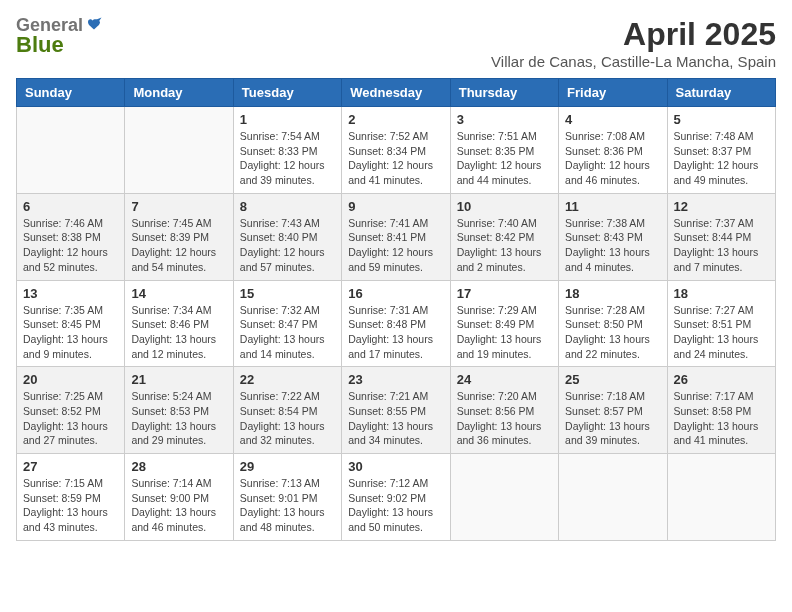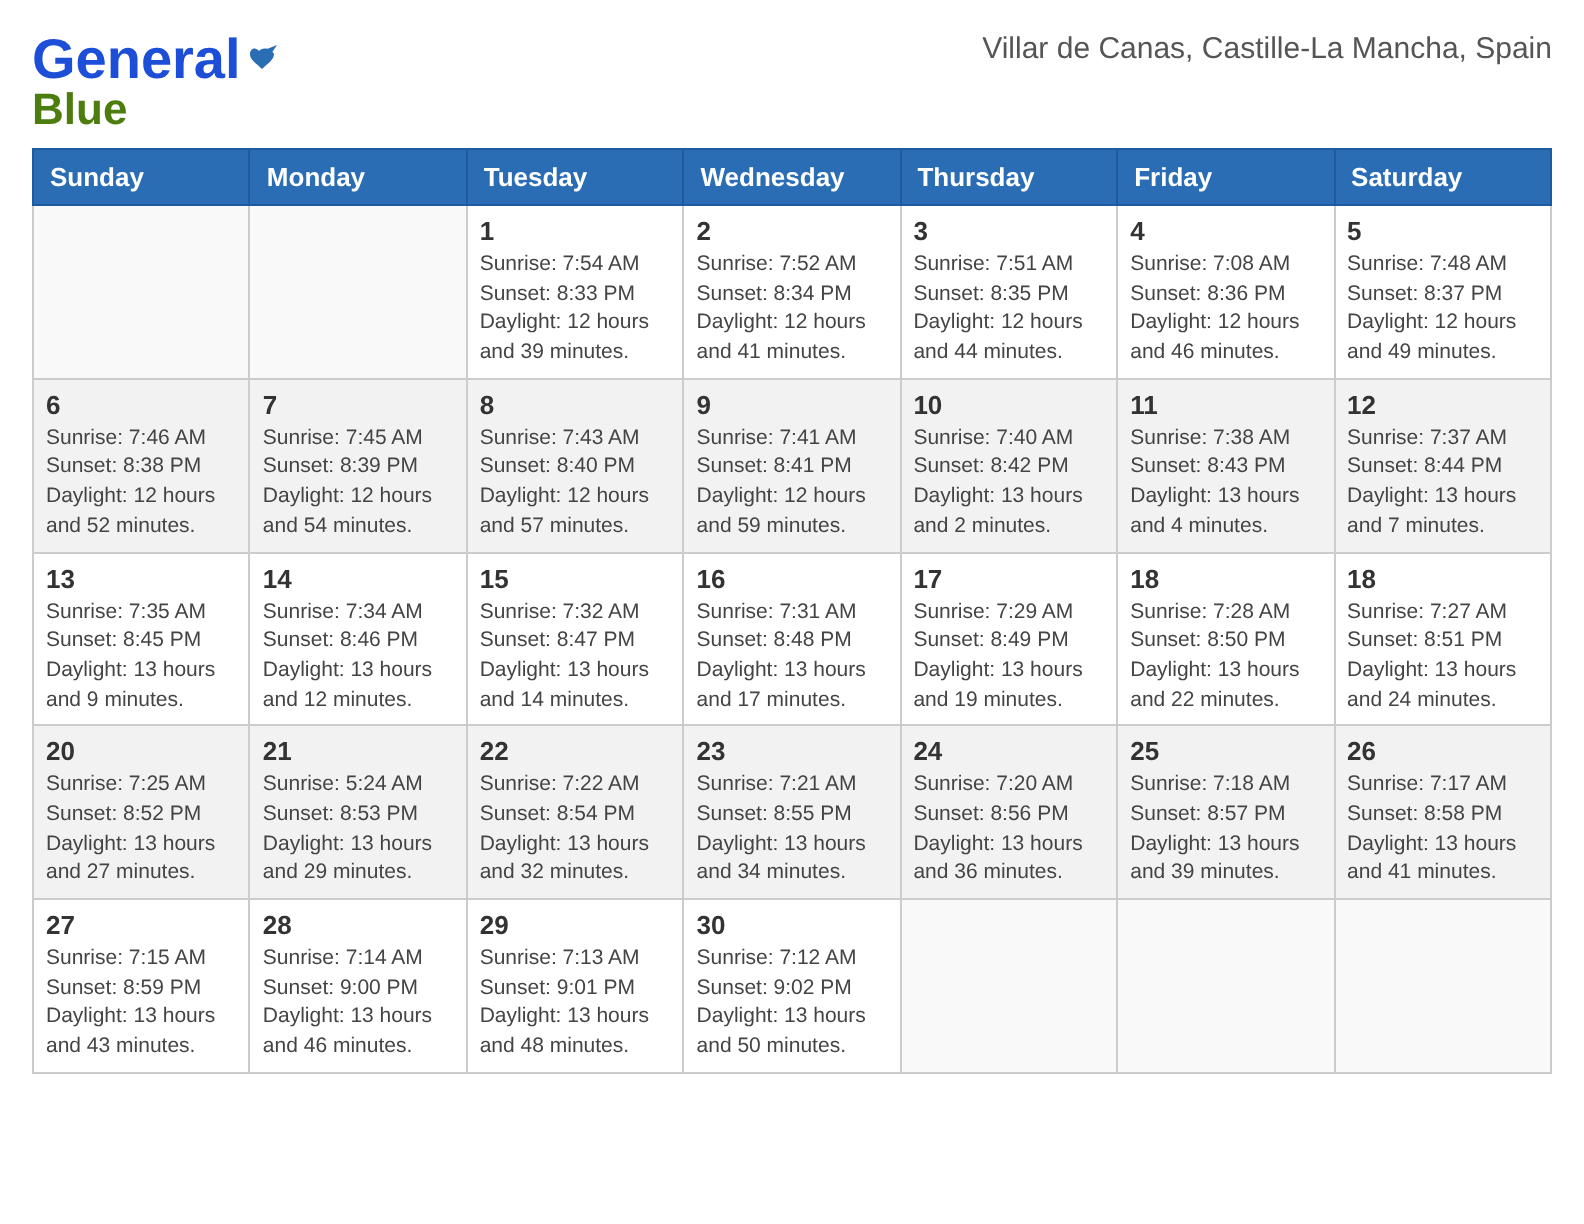--- a/index.html
+++ b/index.html
@@ -15,23 +15,23 @@
       justify-content: space-between;
       align-items: flex-start;
       margin-bottom: 8px;
     }
     .logo {
       display: flex;
       flex-direction: column;
       align-items: flex-start;
     }
     .logo-general {
-      font-size: 28px;
+      font-size: 18px;
       font-weight: bold;
-      color: #1d4ed8;
+      color: #737373;
       line-height: 1;
     }
     .logo-blue {
       font-size: 22px;
       font-weight: bold;
       color: #4d7c0f;
       line-height: 1;
     }
     .logo-icon {
       display: inline-block;
@@ -101,20 +101,21 @@
     <div style="display:flex;align-items:center;">
       <span class="logo-general">General</span>
       <svg class="logo-icon" viewBox="0 0 24 24">
         <path d="M20 8 C18 4, 12 3, 10 6 C8 3, 4 4, 4 8 C4 12, 8 14, 12 18 C16 14, 20 12, 20 8 Z" fill="#2a6db5"></path>
         <path d="M12 6 L22 2 L18 8 Z" fill="#2a6db5"></path>
       </svg>
     </div>
     <span class="logo-blue">Blue</span>
   </div>
   <div class="title-area">
+    <div class="month-title">April 2025</div>
     <div class="location-title">Villar de Canas, Castille-La Mancha, Spain</div>
   </div>
 </div>
 
 <table class="calendar">
   <thead>
     <tr>
 
     <th>Sunday</th>
         <th>Monday</th>

